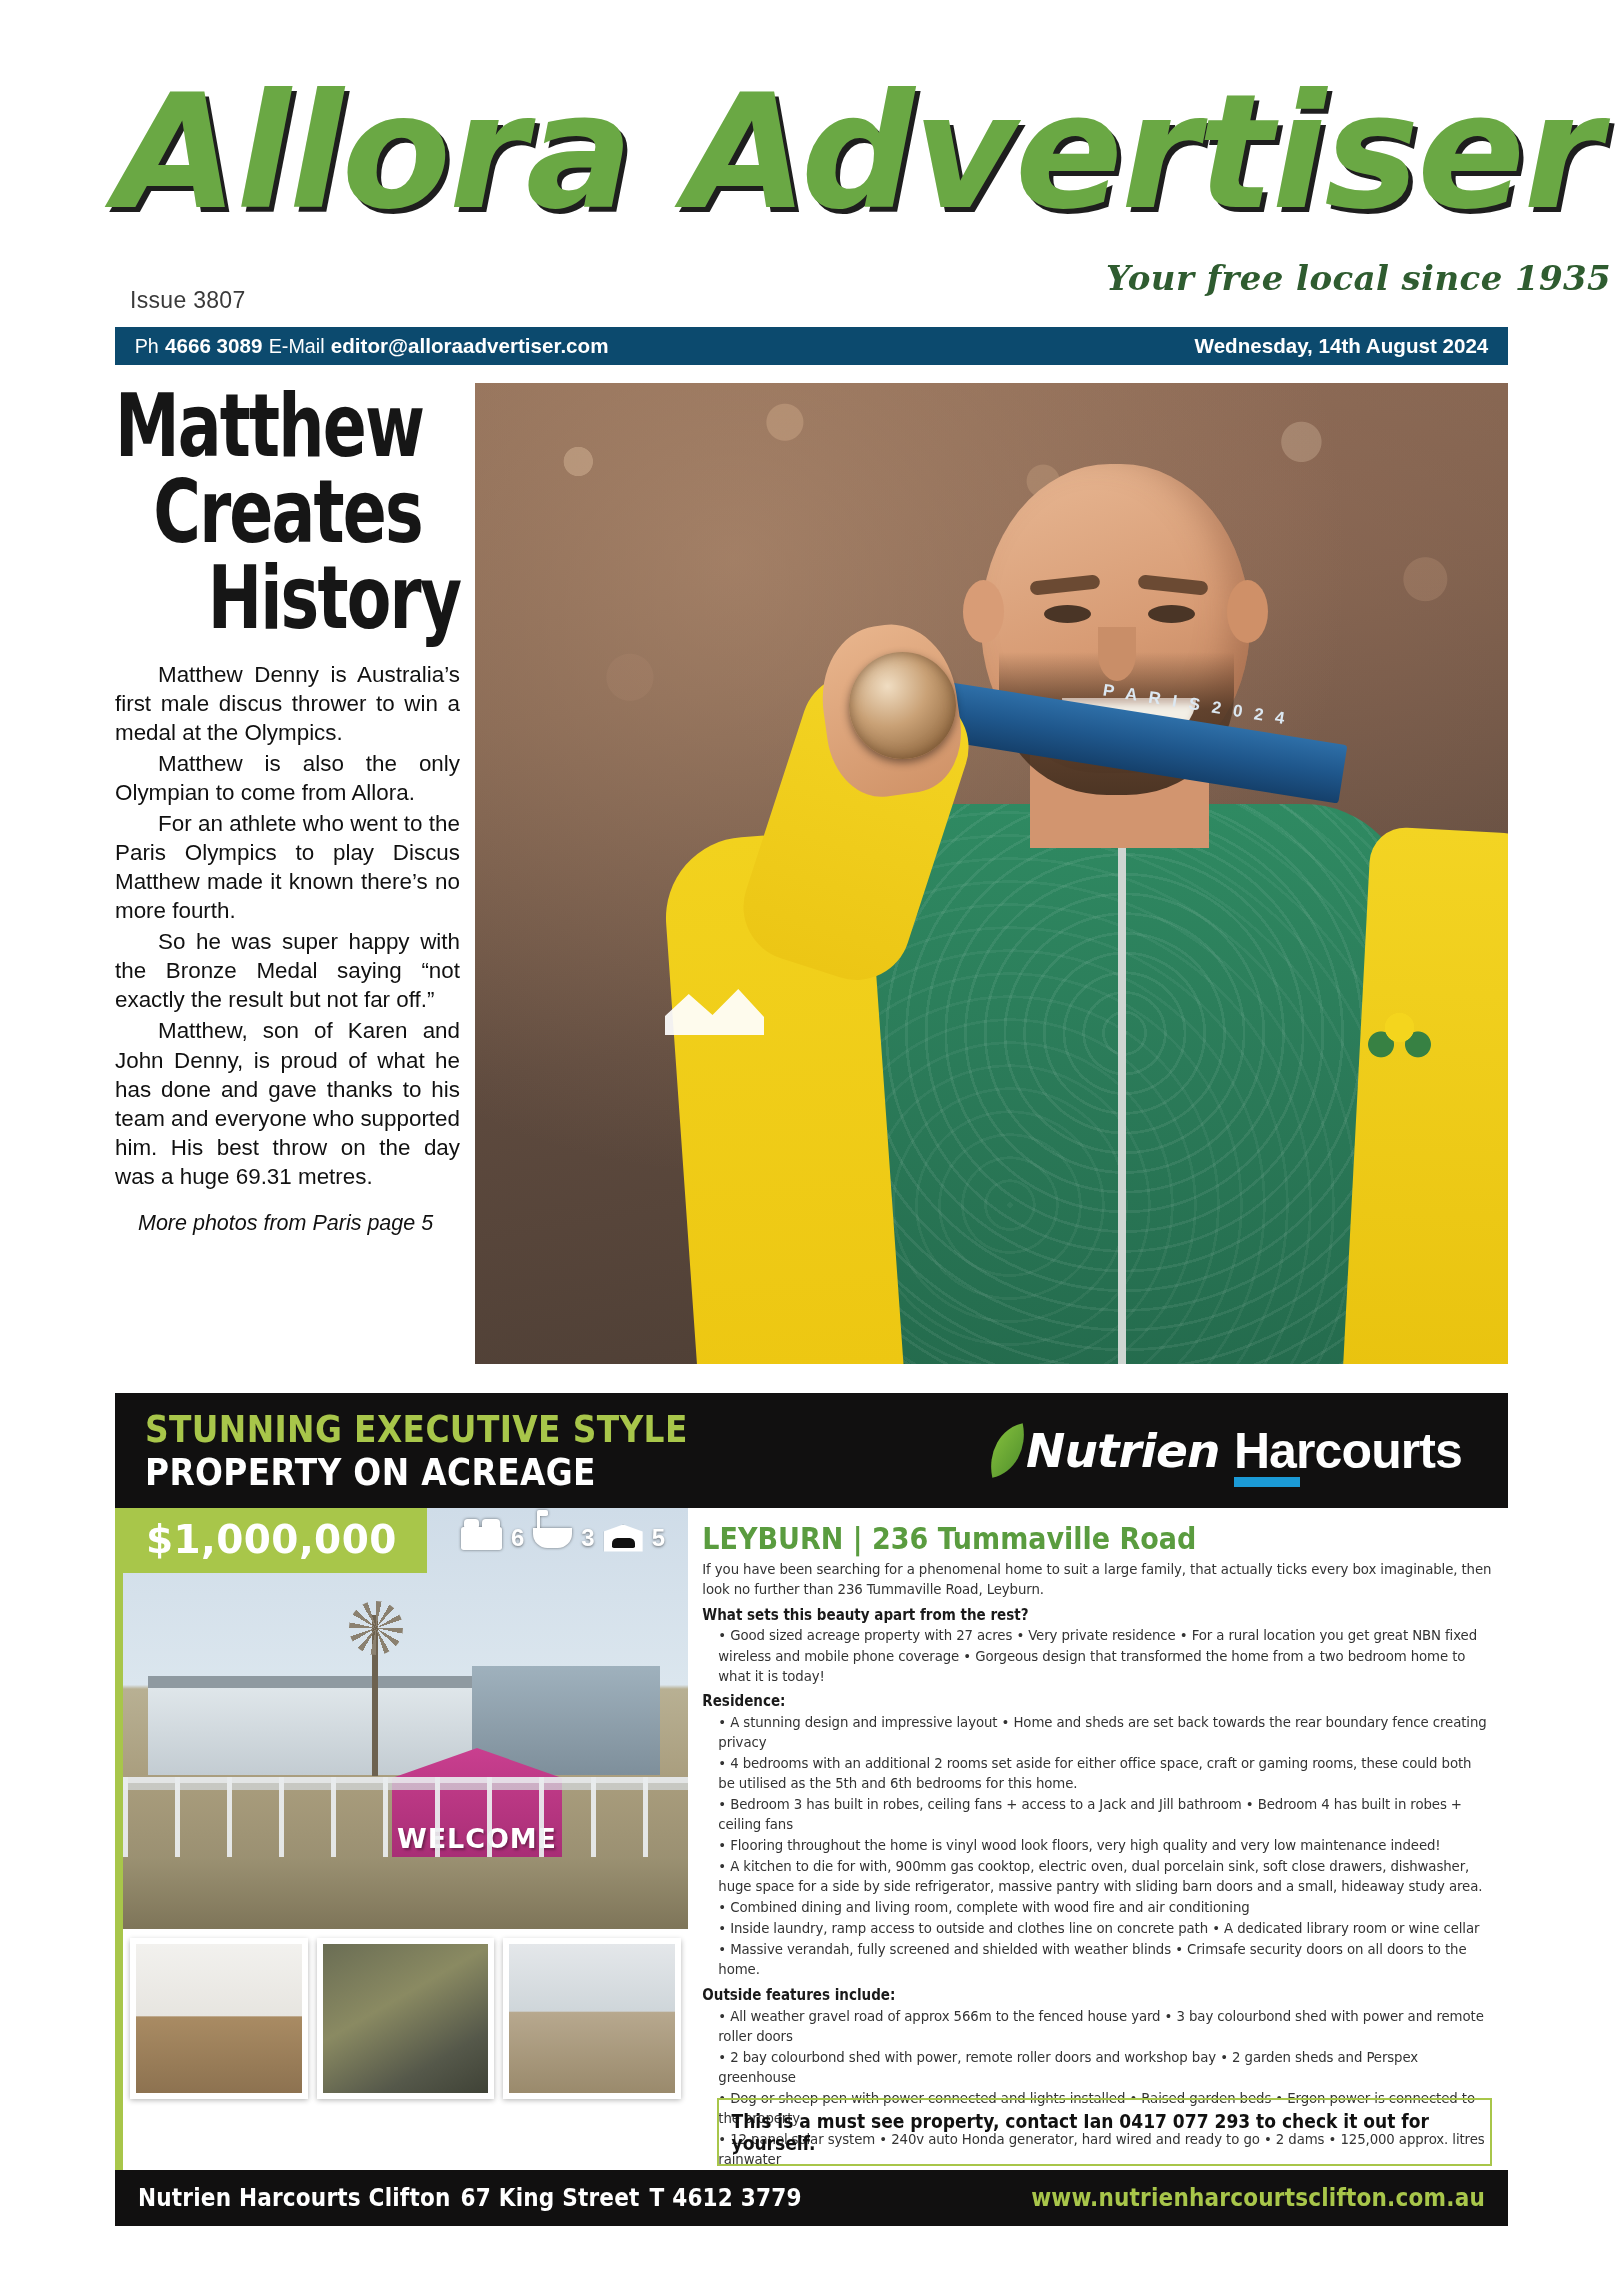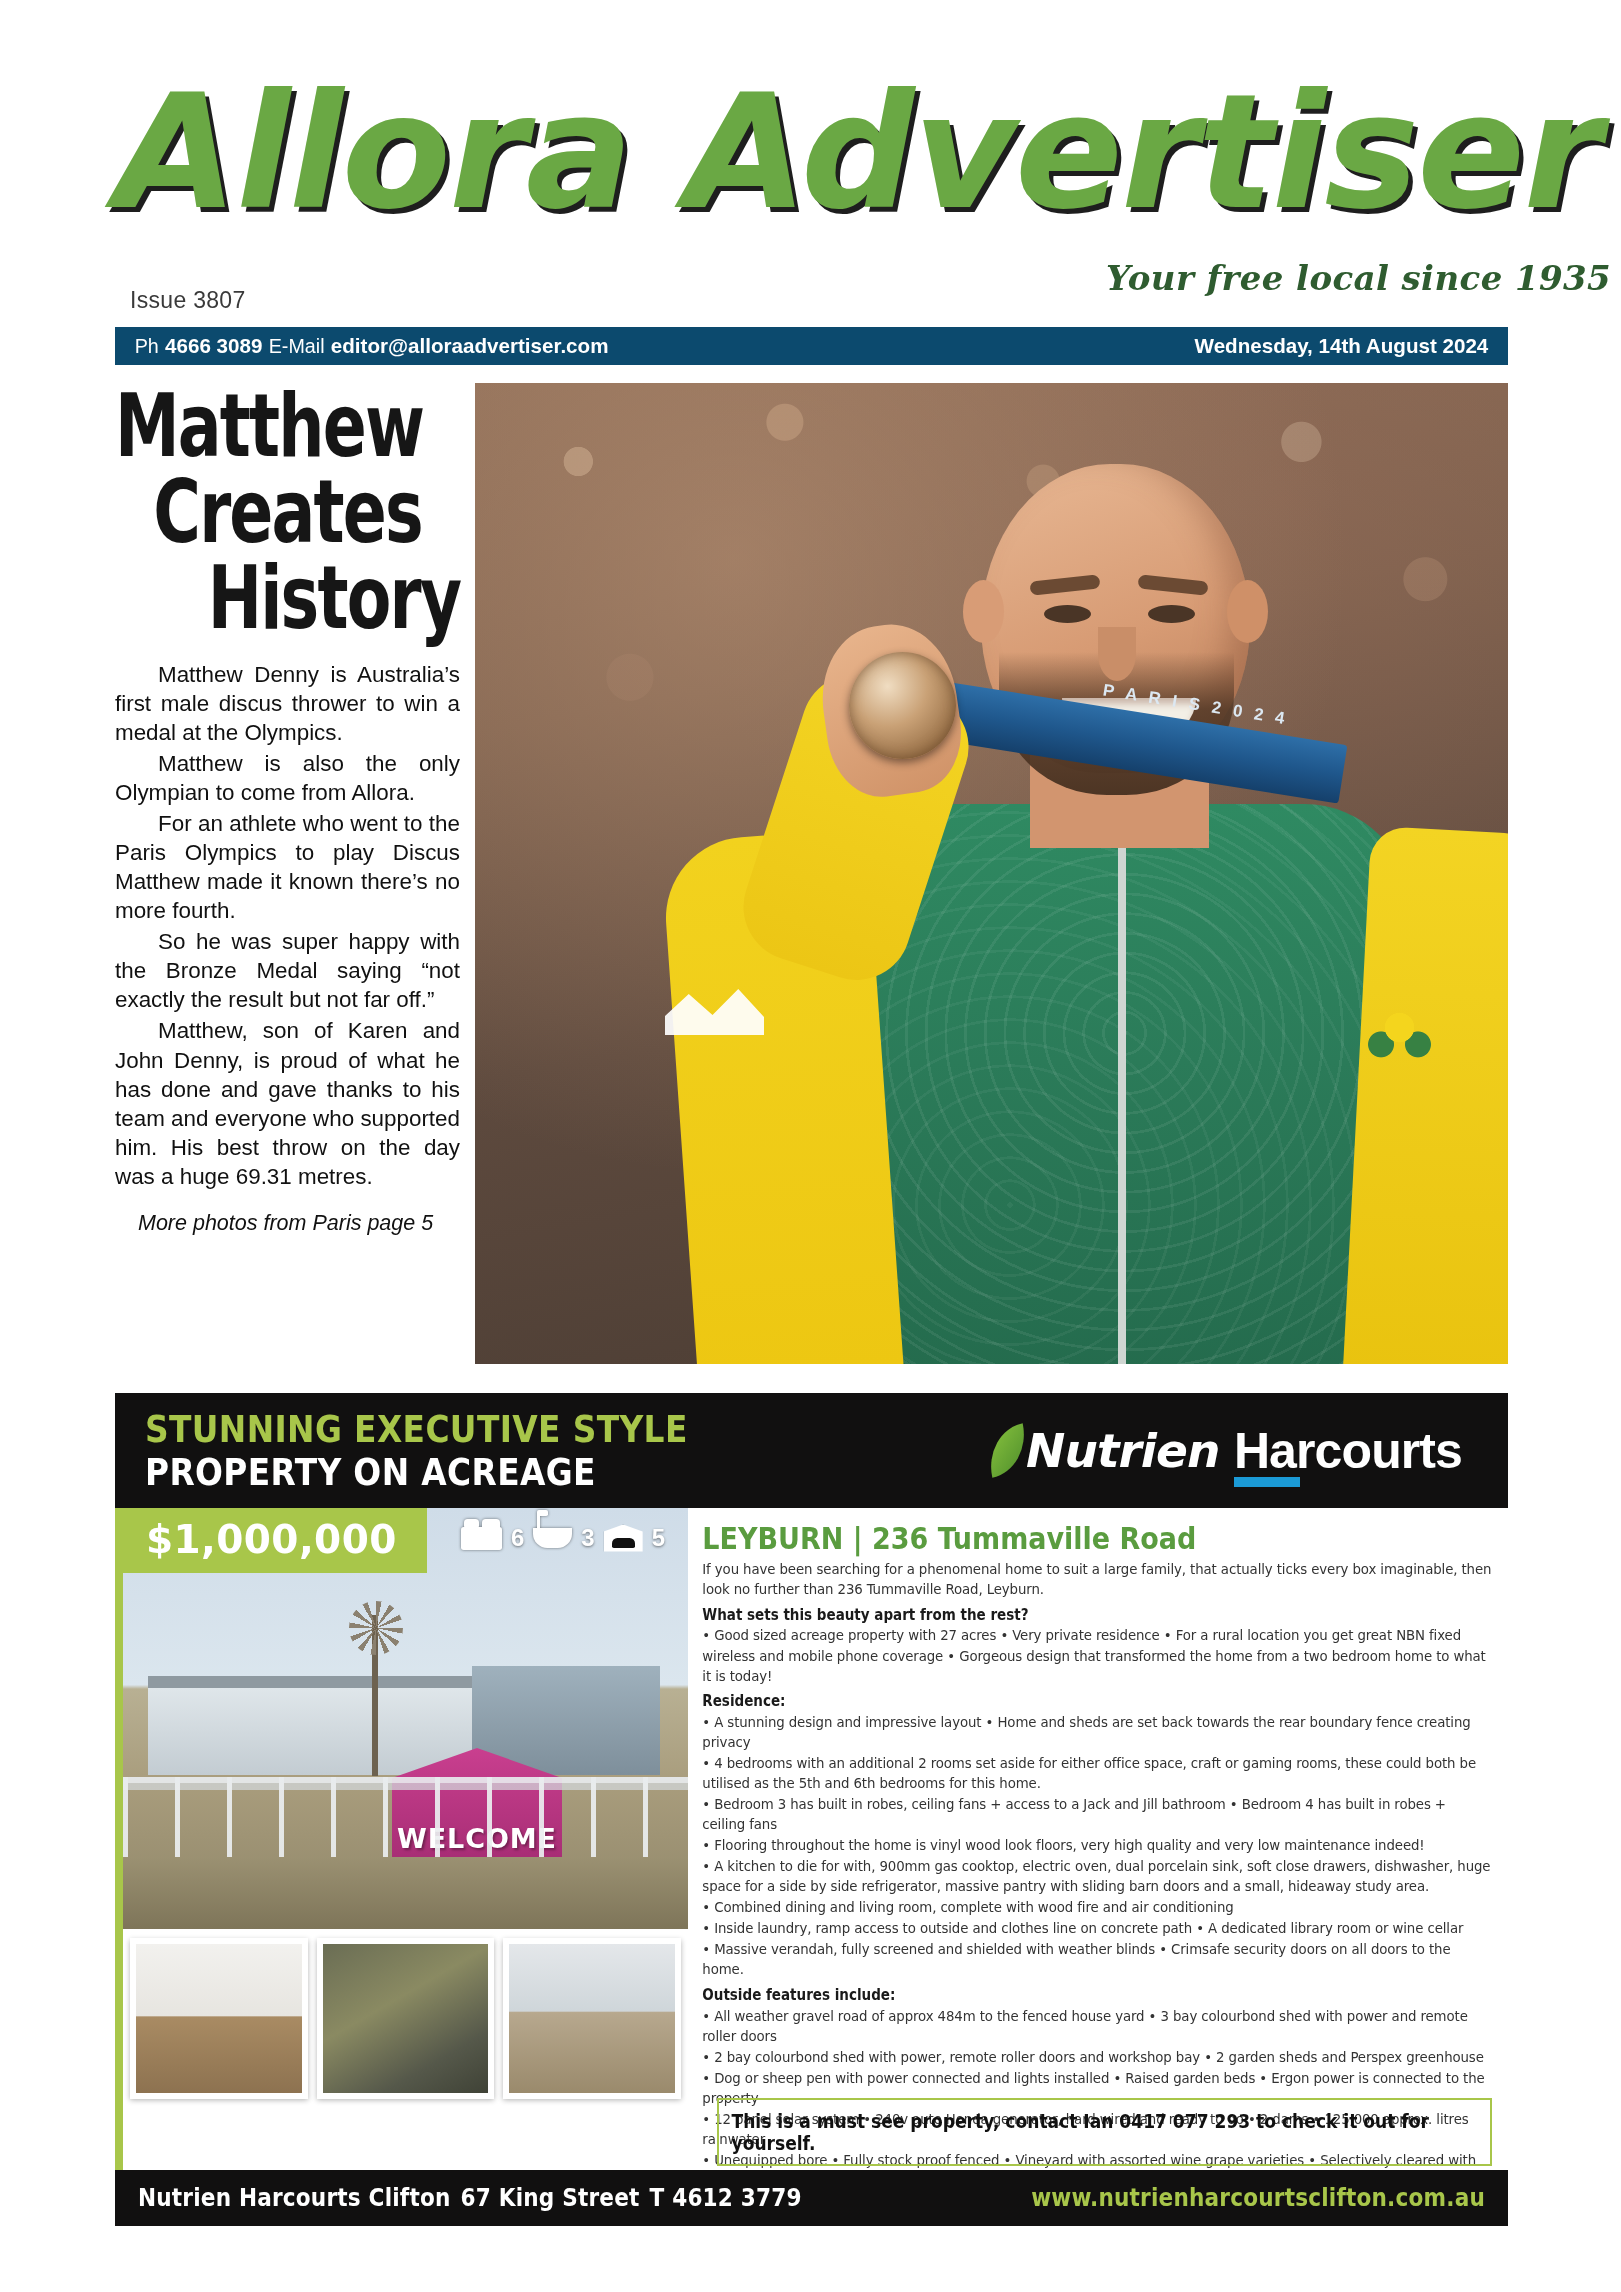--- a/index.html
+++ b/index.html
@@ -347,21 +347,21 @@
     font-weight:700; font-size:30px; color:#5a9c3f; letter-spacing:0px; margin-bottom:3.6px;
   }
   .prop-intro, .prop-bullets p {
     font-family:"DejaVu Sans Condensed","Liberation Sans Narrow","Liberation Sans",sans-serif;
     font-size: 14.8px; line-height: 1.36; color:#333; letter-spacing:-0.1px;
   }
   .prop-sub {
     font-family:"DejaVu Sans Condensed","Liberation Sans Narrow","Liberation Sans",sans-serif;
     font-weight:700; font-size:15px; color:#1a1a1a; margin: 6.3px 0 1.8px;
   }
-  .prop-bullets p { margin-bottom: 0.9px; }
+  .prop-bullets p { margin-bottom: 0.9px; margin-left: 16px; }
   .cta {
     position:absolute; left: 29px; right: 16px; bottom: 5.4px;
     border: 2.7px solid #a8c64a; padding: 9.9px 12.5px;
     font-family:"DejaVu Sans Condensed","Liberation Sans Narrow","Liberation Sans",sans-serif;
     font-weight:700; font-size:19px; color:#111;
   }
 
   .specs {
     position:absolute; right: 23px; top: 16px; z-index:5;
     display:flex; align-items:center; gap: 9px;
@@ -537,21 +537,21 @@
           <p>• Bedroom 3 has built in robes, ceiling fans + access to a Jack and Jill bathroom • Bedroom 4 has built in robes + ceiling fans</p>
           <p>• Flooring throughout the home is vinyl wood look floors, very high quality and very low maintenance indeed!</p>
           <p>• A kitchen to die for with, 900mm gas cooktop, electric oven, dual porcelain sink, soft close drawers, dishwasher, huge space for a side by side refrigerator, massive pantry with sliding barn doors and a small, hideaway study area.</p>
           <p>• Combined dining and living room, complete with wood fire and air conditioning</p>
           <p>• Inside laundry, ramp access to outside and clothes line on concrete path • A dedicated library room or wine cellar</p>
           <p>• Massive verandah, fully screened and shielded with weather blinds • Crimsafe security doors on all doors to the home.</p>
         </div>
 
         <div class="prop-sub">Outside features include:</div>
         <div class="prop-bullets">
-          <p>• All weather gravel road of approx  484m to the fenced house yard • 3 bay colourbond shed with power and remote roller doors</p>
+          <p>• All weather gravel road of approx  566m to the fenced house yard • 3 bay colourbond shed with power and remote roller doors</p>
           <p>• 2 bay colourbond shed with power, remote roller doors and workshop bay • 2 garden sheds and Perspex greenhouse</p>
           <p>• Dog or sheep pen with power connected and lights installed • Raised garden beds • Ergon power is connected to the property</p>
           <p>• 12 panel solar system • 240v auto Honda generator, hard wired and ready to go • 2 dams • 125,000 approx. litres rainwater</p>
           <p>• Unequipped bore • Fully stock proof fenced • Vineyard with assorted wine grape varieties • Selectively cleared with good stands of shade and privacy trees left behind, this has lately become a haven for Wallaby and Kangaroo</p>
         </div>
 
         <div class="cta">This is a must see property, contact Ian 0417 077 293 to check it out for yourself.</div>
       </div>
     </div>
 

